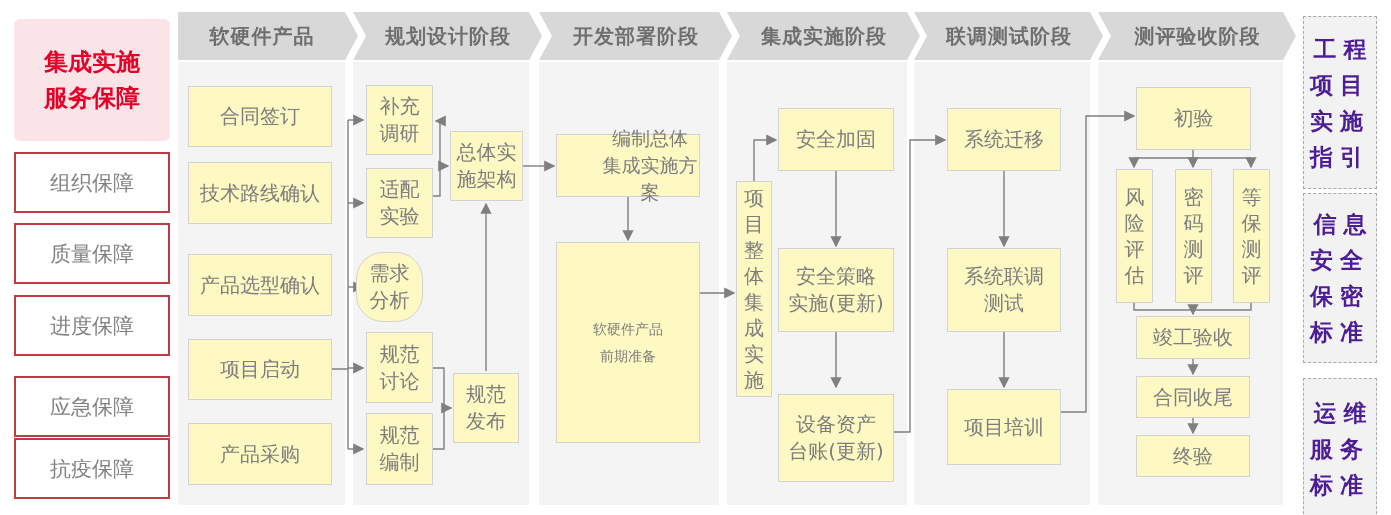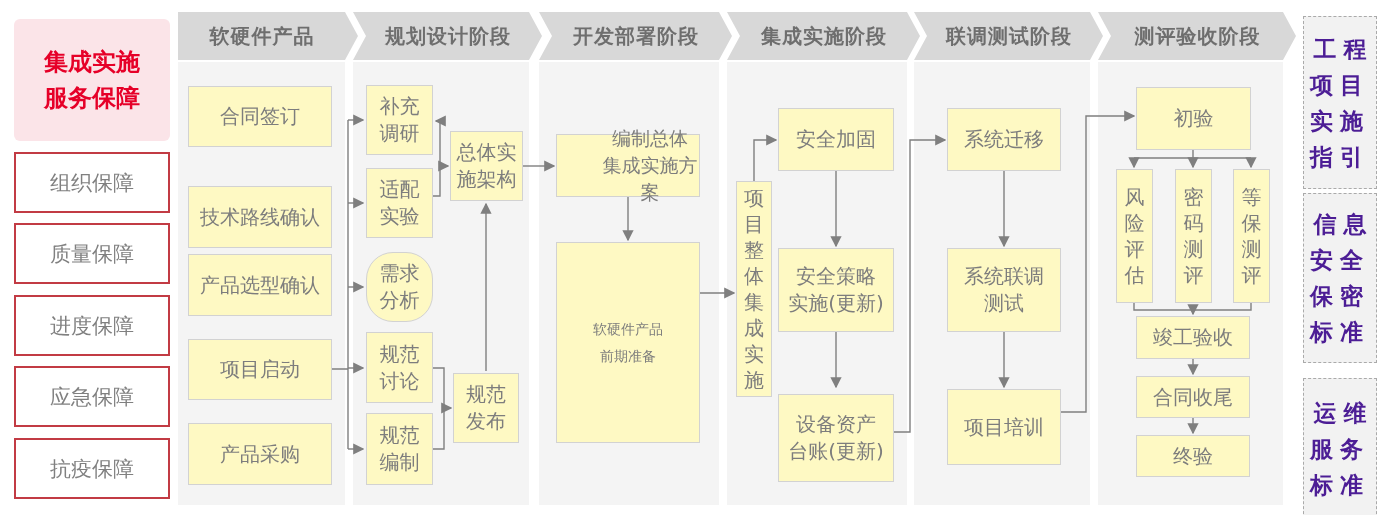--- a/index.html
+++ b/index.html
@@ -101,34 +101,34 @@
       <path d="M1193 359 V374" marker-end="url(#arr)"></path>
       <path d="M1193 418 V433" marker-end="url(#arr)"></path>
     </g>
   </svg>
 
   <div class="ptitle">集成实施
 服务保障</div>
   <div class="sbox" style="top:152px;">组织保障</div>
   <div class="sbox" style="top:223px;">质量保障</div>
   <div class="sbox" style="top:295px;">进度保障</div>
-  <div class="sbox" style="top:366px;">应急保障</div>
+  <div class="sbox" style="top:376px;">应急保障</div>
   <div class="sbox" style="top:438px;">抗疫保障</div>
 
   <div class="box" style="left:188px;top:86px;width:144px;height:61px;">合同签订</div>
-  <div class="box" style="left:188px;top:186px;width:144px;height:62px;">技术路线确认</div>
+  <div class="box" style="left:188px;top:162px;width:144px;height:62px;">技术路线确认</div>
   <div class="box" style="left:188px;top:254px;width:144px;height:62px;">产品选型确认</div>
   <div class="box" style="left:188px;top:339px;width:144px;height:61px;">项目启动</div>
   <div class="box" style="left:188px;top:423px;width:144px;height:62px;">产品采购</div>
 
   <div class="box" style="left:366px;top:85px;width:67px;height:70px;">补充
 调研</div>
   <div class="box" style="left:366px;top:168px;width:67px;height:70px;">适配
 实验</div>
-  <div class="box" style="left:366px;top:252px;width:67px;height:70px;border-radius:27px;">需求
+  <div class="box" style="left:356px;top:252px;width:67px;height:70px;border-radius:27px;">需求
 分析</div>
   <div class="box" style="left:366px;top:332px;width:67px;height:71px;">规范
 讨论</div>
   <div class="box" style="left:366px;top:413px;width:67px;height:72px;">规范
 编制</div>
   <div class="box" style="left:450px;top:131px;width:73px;height:70px;">总体实
 施架构</div>
   <div class="box" style="left:453px;top:373px;width:66px;height:70px;">规范
 发布</div>
 

